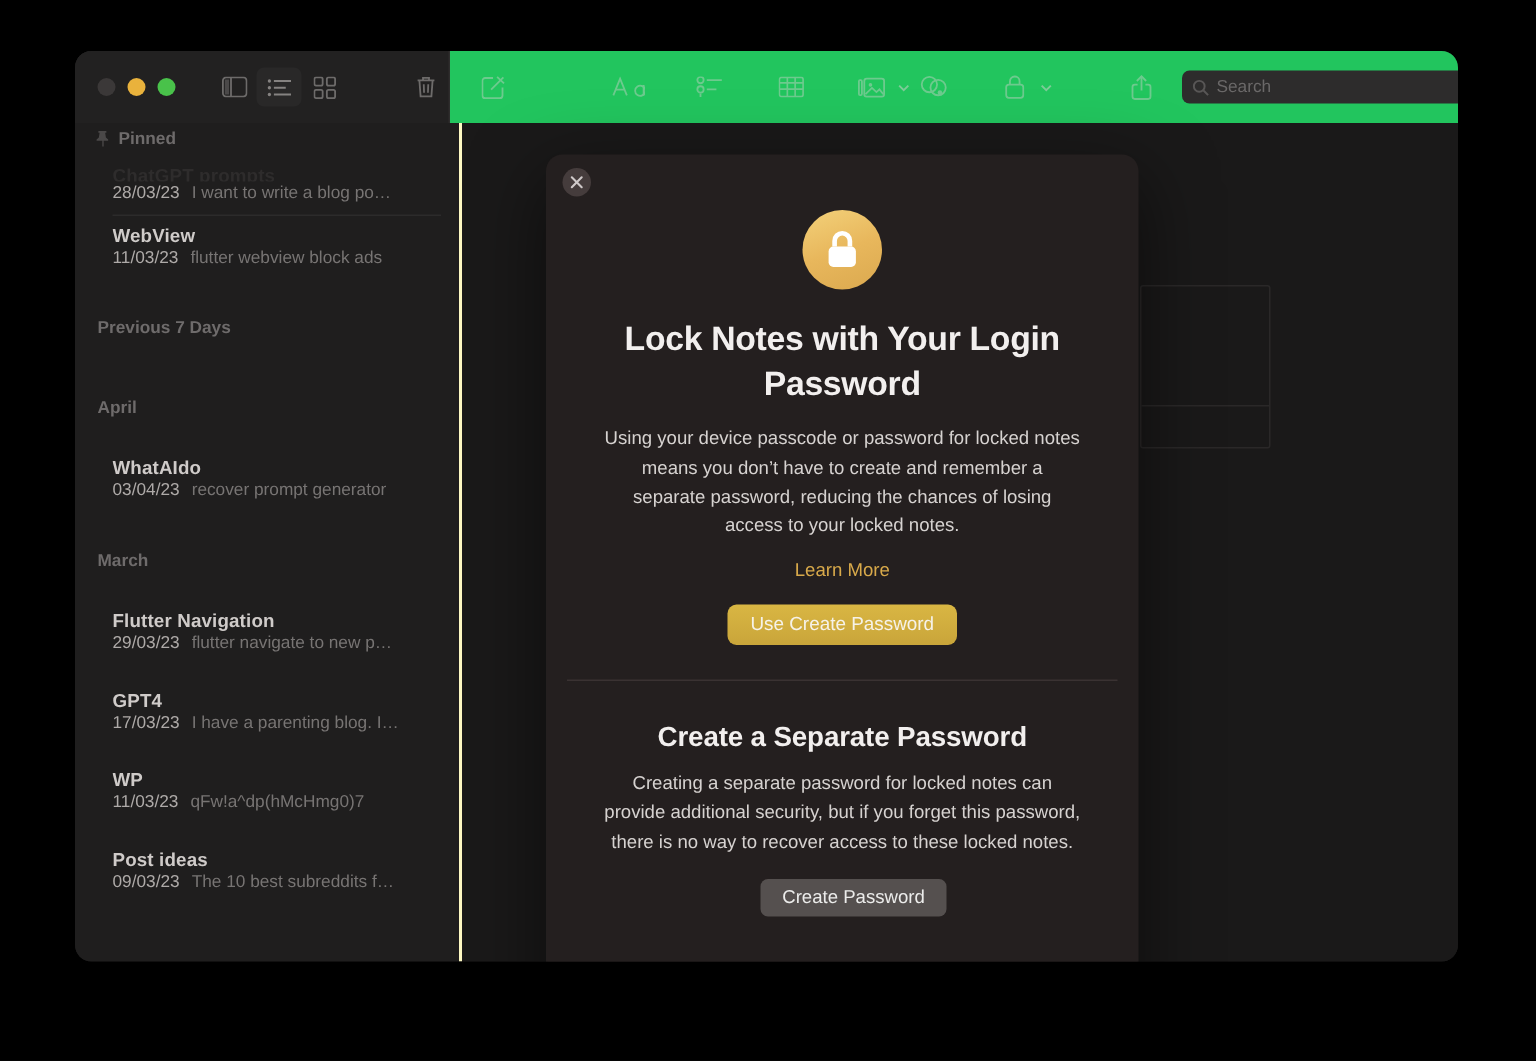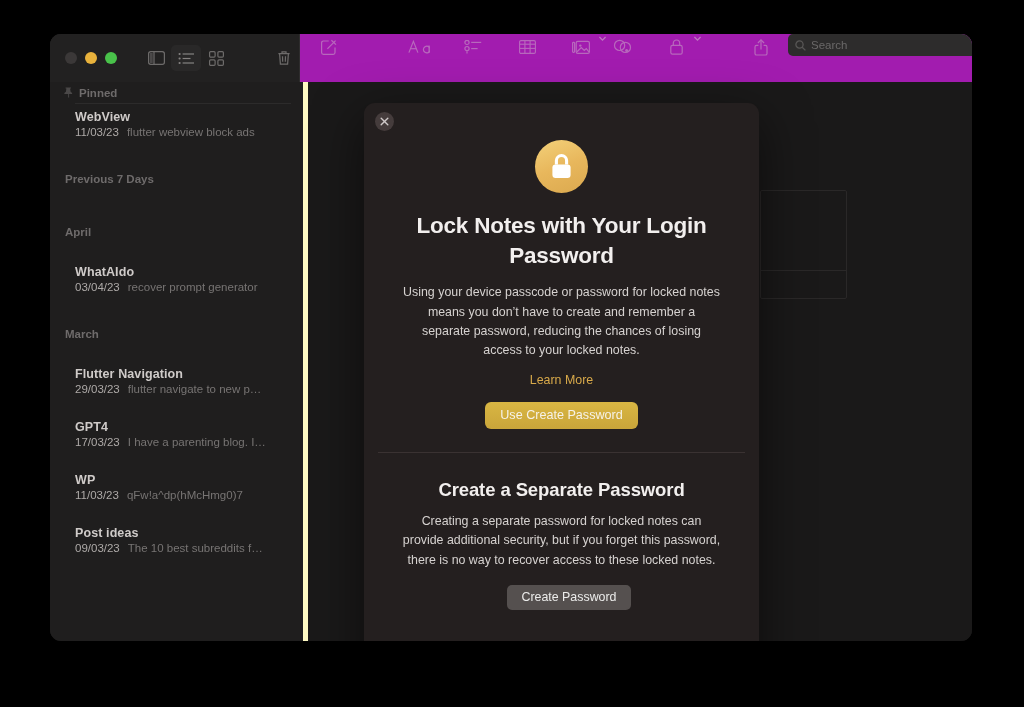--- a/index.html
+++ b/index.html
@@ -42,21 +42,22 @@
     display: flex;
     align-items: center;
     background: #222121;
     border-right: 1px solid #2e2d2d;
     padding-left: 15px;
   }
   .toolbar-right {
     flex: 1;
     height: 100%;
     display: flex;
-    background: #a21caf;
+    align-items: center;
+    background: #22c55e;
     padding-left: 14px;
     padding-right: 14px;
   }
 
   .traffic-lights { display: flex; gap: 8px; align-items: center; }
   .tl { width: 12px; height: 12px; border-radius: 50%; }
   .tl-close  { background: #3b3838; }
   .tl-min    { background: #e9b23c; }
   .tl-max    { background: #49c24a; }
 
@@ -98,21 +99,21 @@
     color: #6a6868;
   }
 
   
   .sidebar {
     position: absolute;
     left: 0; top: 48px;
     width: 258px;
     bottom: 0;
     background: #1f1e1e;
-    border-right: 5px solid #fef9c3;
+    border-right: 2px solid #fef9c3;
     overflow: hidden;
   }
 
   .group-header {
     display: flex;
     align-items: center;
     gap: 6px;
     padding: 0 0 0 14px;
     height: 21px;
     font-size: 11.5px;
@@ -473,20 +474,27 @@
 
     <div class="group-header">
       <span class="pin-icon">
         <svg width="9" height="11" viewBox="0 0 9 11" fill="#6e6b6b">
           <path d="M2.1 0.4h4.8v1.1h-.8l.5 3.2 1.5 1.3v.9H5.1v3.7h-.9V6.9H.4V6l1.5-1.3.5-3.2h-.8V.4z"></path>
         </svg>
       </span>
       <span>Pinned</span>
     </div>
 
+    <div class="note-row cut">
+      <div class="note-title">ChatGPT prompts</div>
+      <div class="note-meta">
+        <span class="note-date">28/03/23</span>
+        <span class="note-snippet">I want to write a blog po…</span>
+      </div>
+    </div>
 
     <div class="note-row">
       <div class="sep"></div>
       <div class="note-title">WebView</div>
       <div class="note-meta">
         <span class="note-date">11/03/23</span>
         <span class="note-snippet">flutter webview block ads</span>
       </div>
     </div>
 

